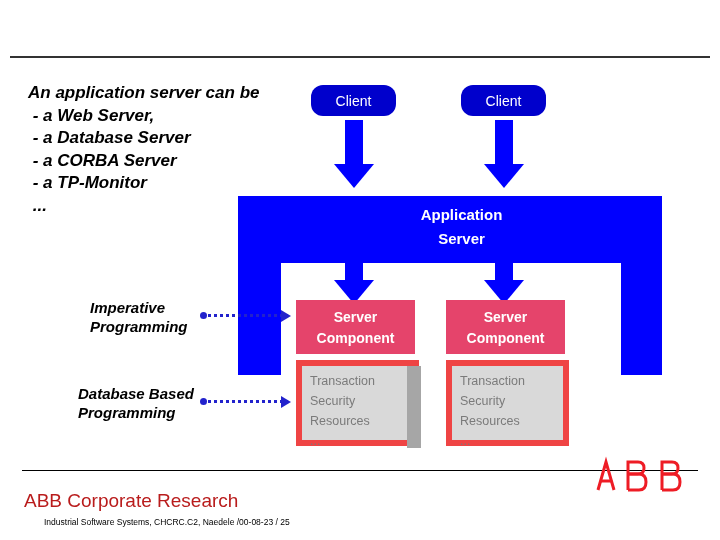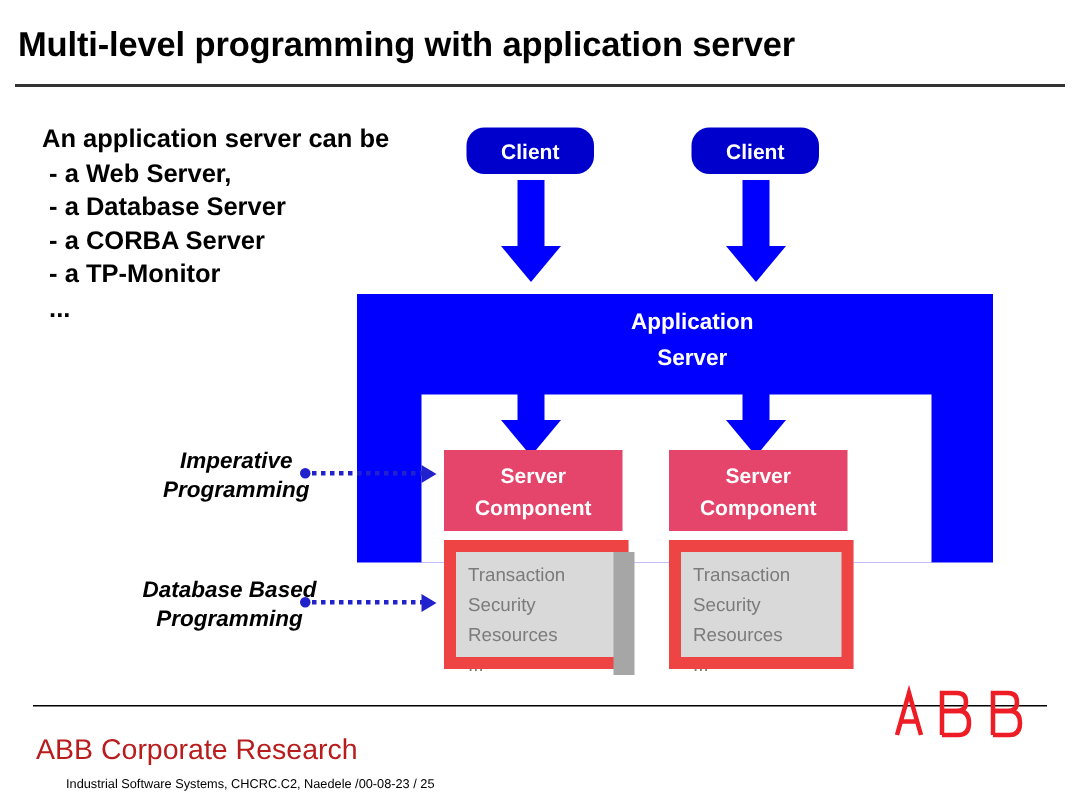--- a/index.html
+++ b/index.html
@@ -77,21 +77,21 @@
     font-weight: bold;
     color: #ffffff;
     line-height: 24px;
   }
   
   .client-box {
     position: absolute;
     background: #0000cc;
     color: #ffffff;
     font-size: 14px;
-    font-weight: bold;
+    font-weight: normal;
     display: flex;
     align-items: center;
     justify-content: center;
     border-radius: 12px;
   }
   .client-1 { left: 311px; top: 85px; width: 85px; height: 31px; }
   .client-2 { left: 461px; top: 85px; width: 85px; height: 31px; }
   
   .arrow-down {
     position: absolute;
@@ -134,21 +134,21 @@
     text-align: center;
     line-height: 21px;
     padding-top: 7px;
     box-sizing: border-box;
   }
   .server-1 { left: 296px; top: 300px; width: 119px; height: 54px; }
   .server-2 { left: 446px; top: 300px; width: 119px; height: 54px; }
   
   .trans-box {
     position: absolute;
-    border: 8px solid #ef4444;
+    border: 6px solid #ef4444;
     background: #d9d9d9;
     box-sizing: border-box;
   }
   .trans-1 { left: 296px; top: 360px; width: 123px; height: 86px; }
   .trans-2 { left: 446px; top: 360px; width: 123px; height: 86px; }
   .trans-text {
     position: absolute;
     left: 8px;
     top: 5px;
     font-size: 12.5px;
@@ -159,21 +159,21 @@
     position: absolute;
     background: #a6a6a6;
   }
   
   .side-label {
     position: absolute;
     font-size: 15px;
     font-weight: bold;
     font-style: italic;
     color: #000000;
-    text-align: center;
+    text-align: left;
     line-height: 19px;
   }
   .label-imperative { left: 90px; top: 298px; width: 135px; }
   .label-attribute  { left: 78px; top: 384px; width: 150px; }
   
   .dotted-line {
     position: absolute;
     height: 0;
     border-top: 3px dotted #2222cc;
   }
@@ -246,24 +246,23 @@
     top: 456px;
     width: 108px;
     height: 40px;
   }
 </style>
 </head>
 <body>
 
 <div class="slide">
 
-  <div class="slide-title">Multi-level programming with application server</div>
   <div class="title-rule"></div>
 
-  <div class="bullets" style="white-space: pre;">An application server can be
+  <div class="bullets" style="white-space: pre; font-style: italic;">An application server can be
  - a Web Server,
  - a Database Server
  - a CORBA Server
  - a TP-Monitor
  ...</div>
 
   <div class="app-frame"></div>
   <div class="app-frame-inner"></div>
   <div class="app-label" style="white-space: pre;">Application
 Server</div>

